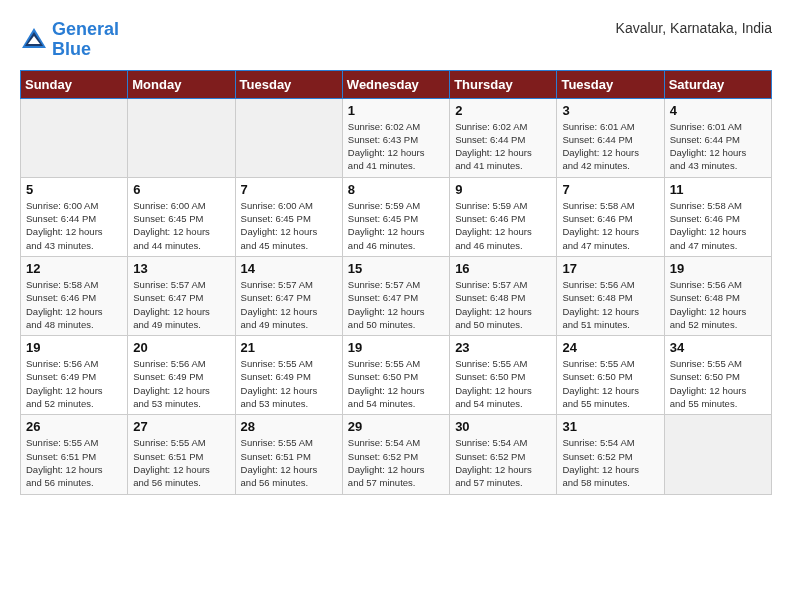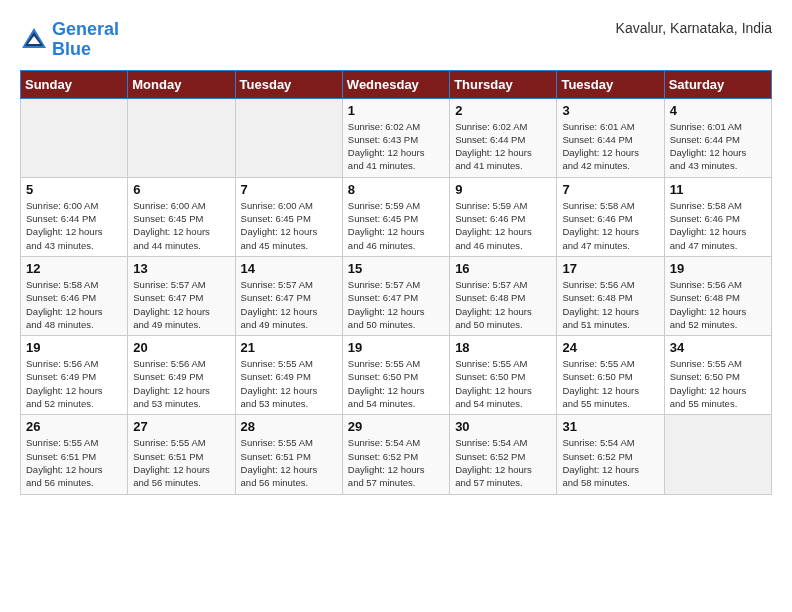--- a/index.html
+++ b/index.html
@@ -285,21 +285,21 @@
 and 53 minutes.</div>
         </td>
         <td>
           <span class="day-num">19</span>
           <div class="day-info" style="white-space: pre-line;">Sunrise: 5:55 AM
 Sunset: 6:50 PM
 Daylight: 12 hours
 and 54 minutes.</div>
         </td>
         <td>
-          <span class="day-num">18</span>
+          <span class="day-num">23</span>
           <div class="day-info" style="white-space: pre-line;">Sunrise: 5:55 AM
 Sunset: 6:50 PM
 Daylight: 12 hours
 and 54 minutes.</div>
         </td>
         <td>
           <span class="day-num">24</span>
           <div class="day-info" style="white-space: pre-line;">Sunrise: 5:55 AM
 Sunset: 6:50 PM
 Daylight: 12 hours

